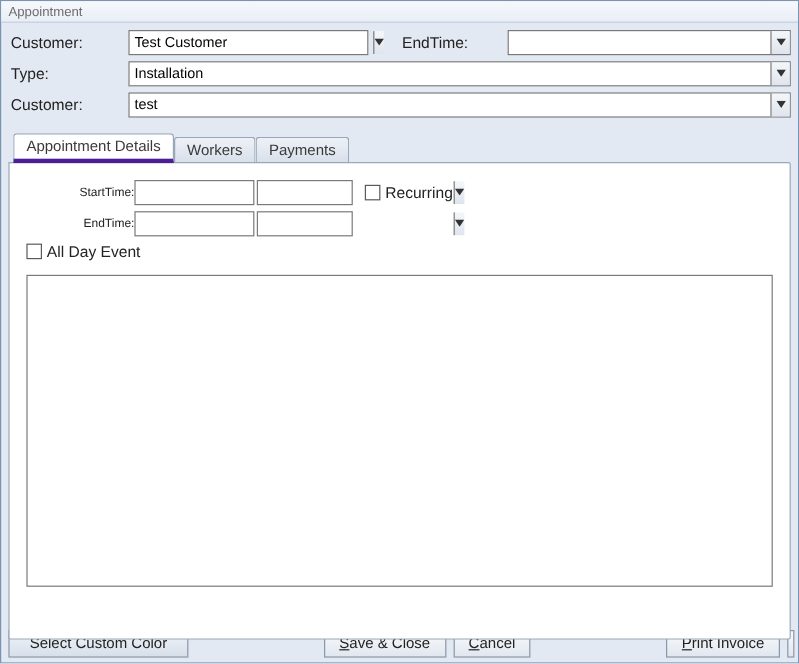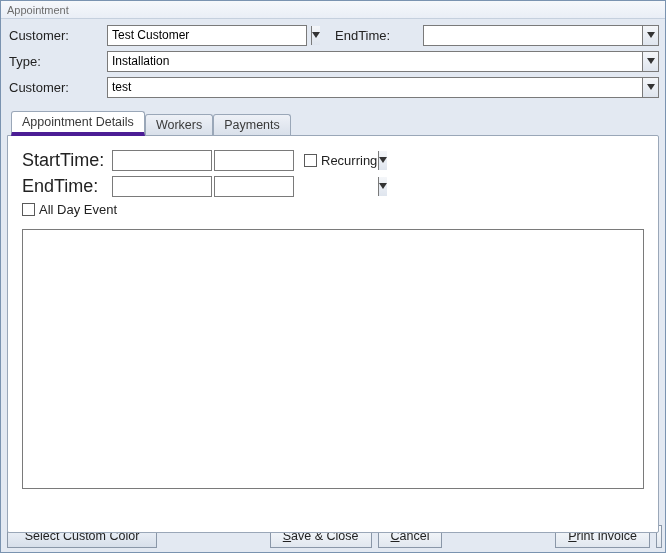--- a/index.html
+++ b/index.html
@@ -126,21 +126,22 @@
     line-height:18px;
   }
   .time-row {
     display:flex;
     align-items:center;
     height:24px;
     margin-bottom:2px;
   }
   .time-row .tlbl {
     width:90px;
-    font-size:18px;
+    font-size:10px;
+    text-align:right;
   }
   .datebox {
     display:flex;
     height:21px;
     border:1px solid #7a7a7a;
     background:#fff;
     width:100px;
     margin-right:2px;
   }
   .datebox input { flex:1; border:none; outline:none; padding:0 4px; font:inherit; background:transparent; }

